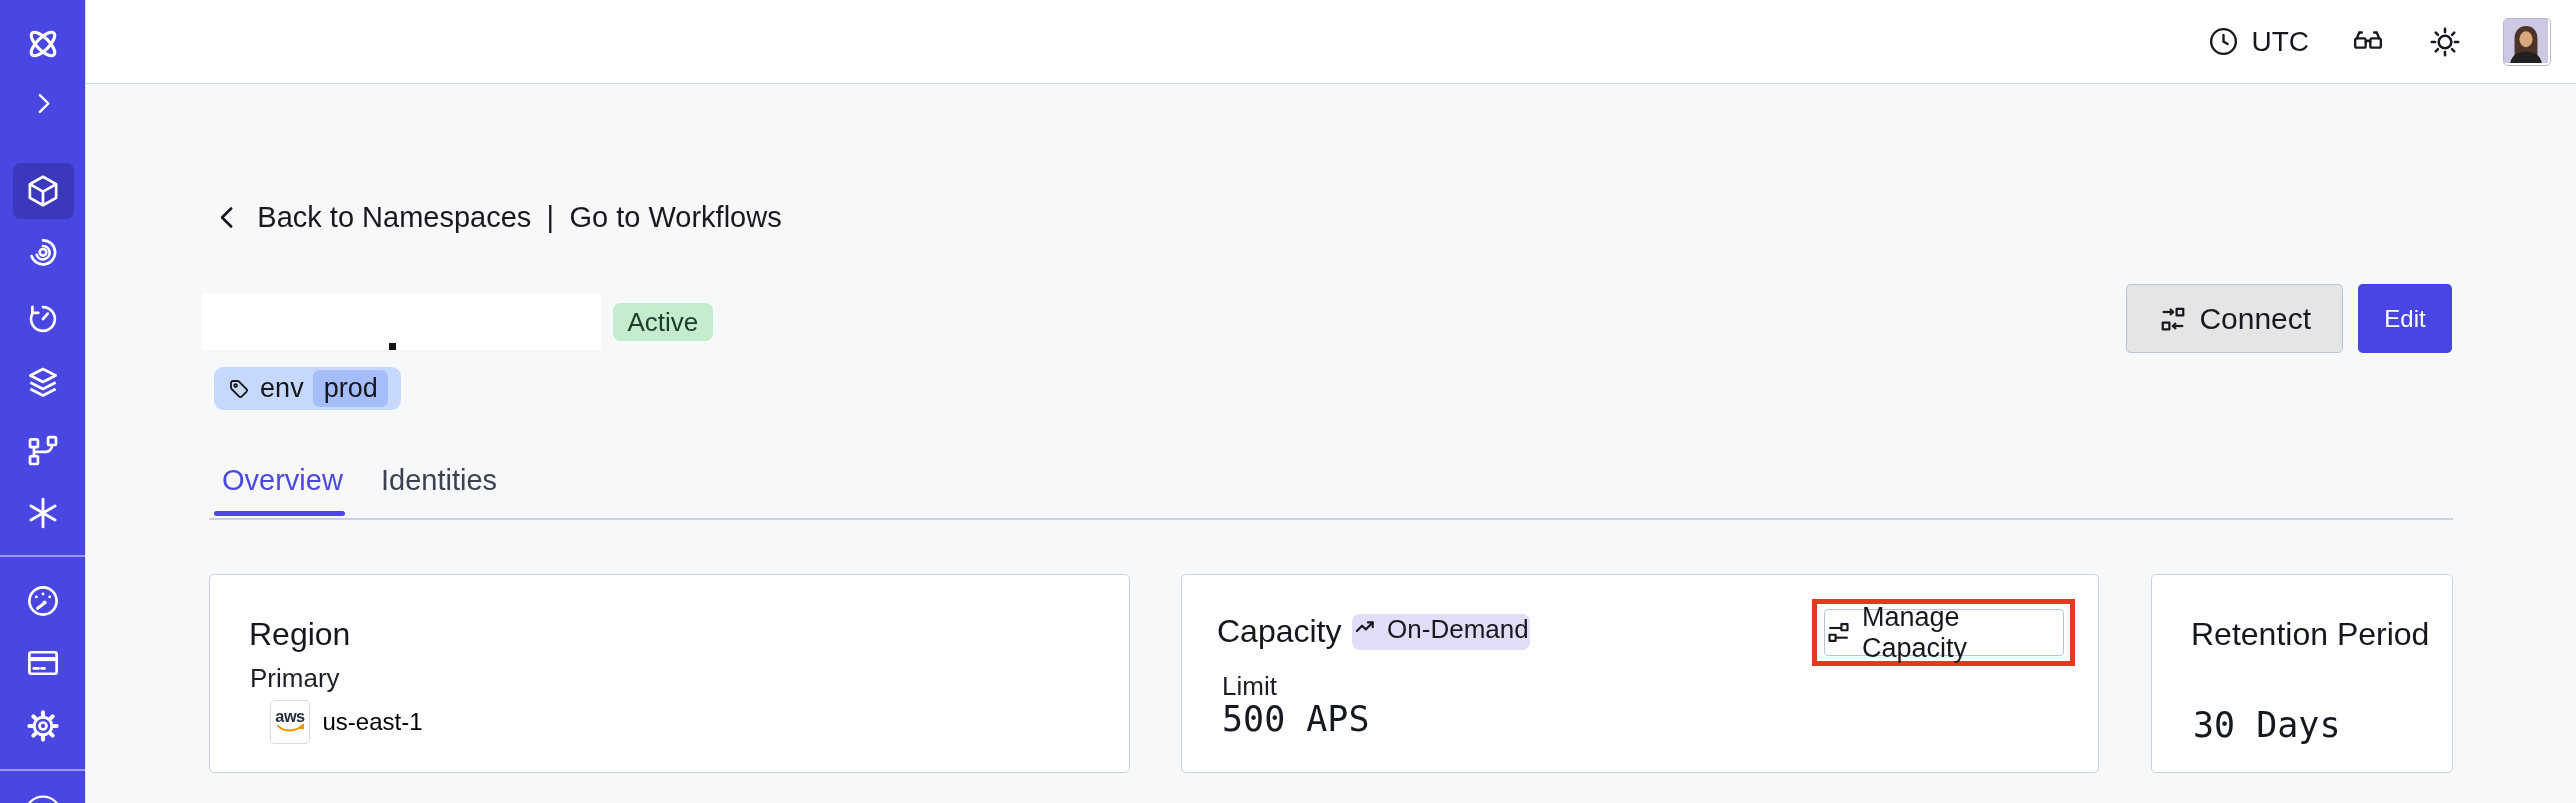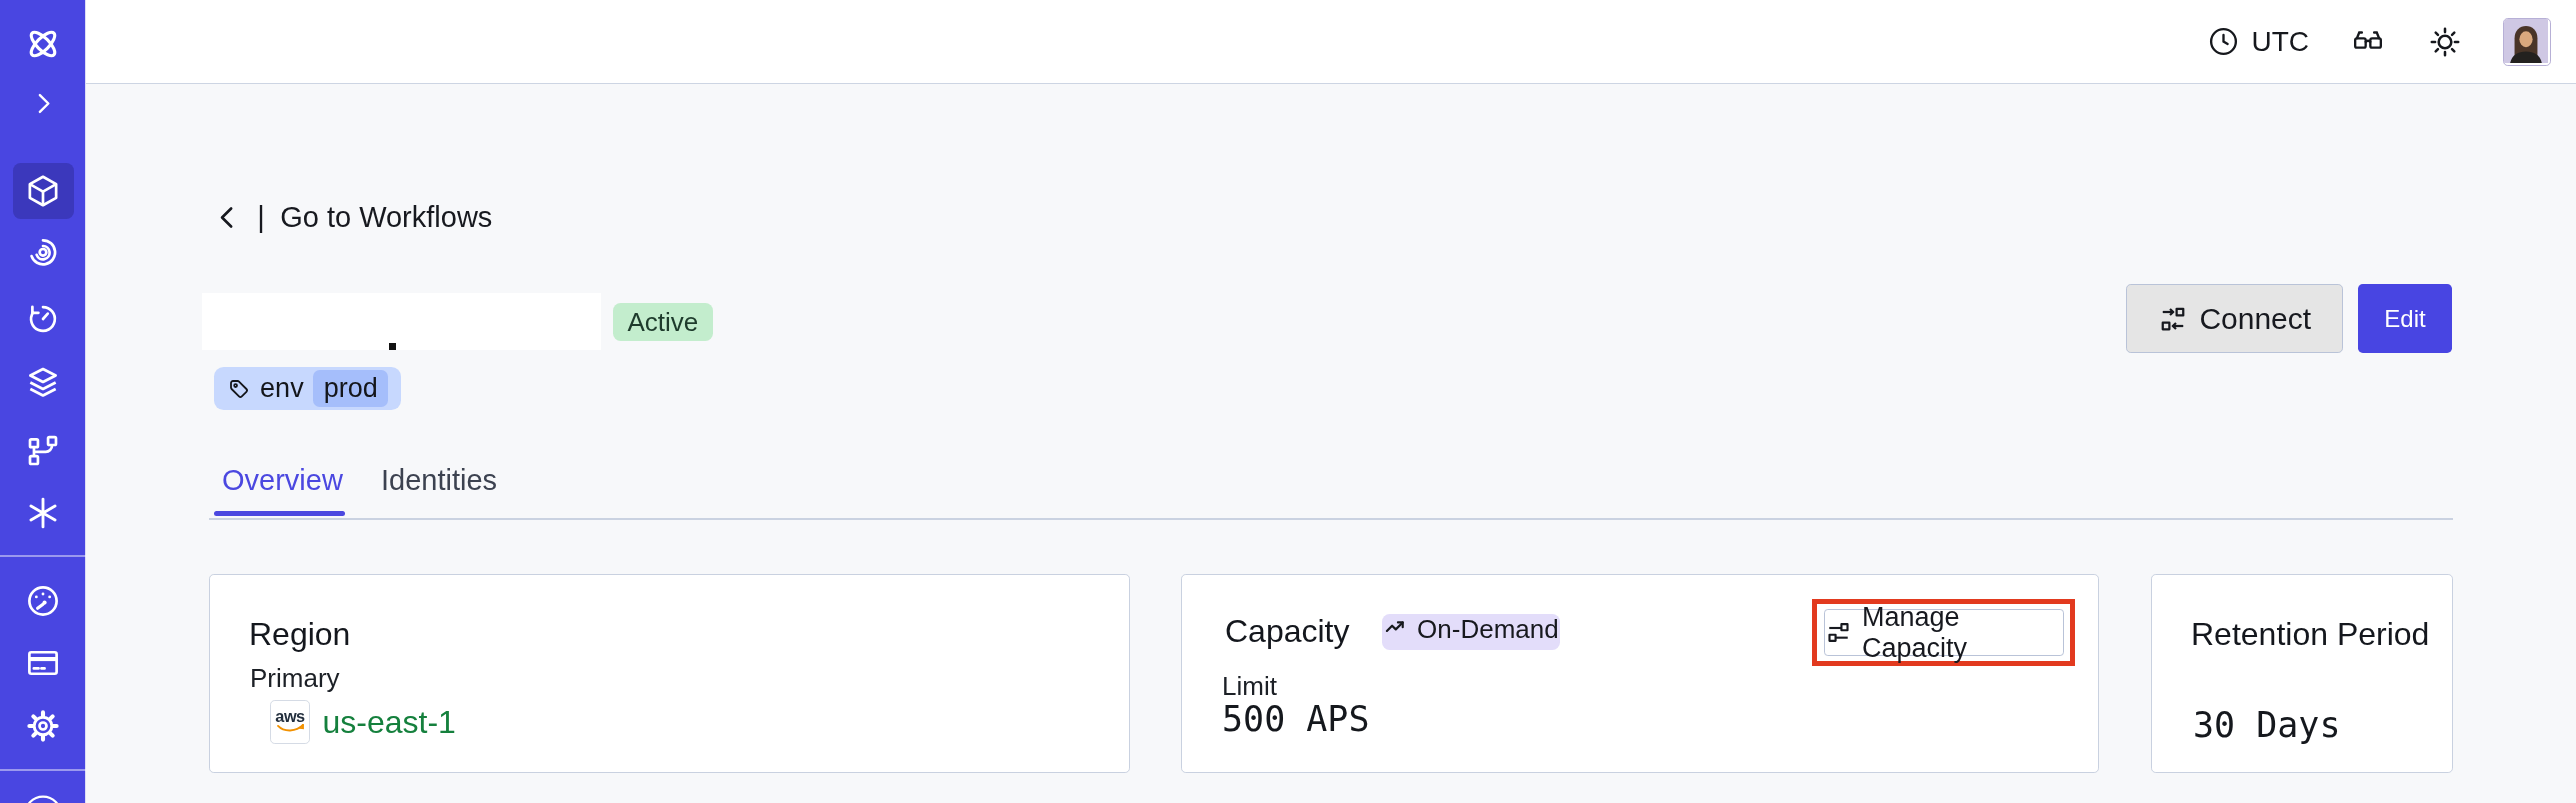--- a/index.html
+++ b/index.html
@@ -84,37 +84,37 @@
     position:absolute;display:flex;align-items:center;justify-content:center;gap:10.5px;
     background:#fff;border:1.9px solid #B9C3D8;border-radius:4.8px;
     font-size:27px;font-weight:500;color:#17191F;cursor:pointer;
   }
   #btn-add-replica{left:701px;top:34px;width:185px;height:46px;}
 
   .badge-ondemand{
     display:flex;align-items:flex-start;gap:8.6px;height:36px;border-radius:7.7px;
     background:#E3DDFA;padding:0 1px;font-size:26px;color:#17191E;
   }
-  .title-row{position:absolute;left:43px;top:38px;display:flex;align-items:center;gap:32px;}
+  .title-row{position:absolute;left:35px;top:38px;display:flex;align-items:center;gap:10px;}
 
   .highlight-red{
     position:absolute;left:630px;top:24px;width:263px;height:67px;
     border:5.8px solid #E23A1F;display:flex;align-items:center;justify-content:center;
   }
   #btn-manage{position:relative;display:flex;align-items:center;justify-content:center;gap:10.5px;
     width:240px;height:47px;background:#fff;border:1.9px solid #B9C3D8;border-radius:3.8px;
     font-size:27px;font-weight:500;color:#17191F;cursor:pointer;}
 
   .aws-row{position:absolute;left:26px;top:125px;display:flex;align-items:center;gap:12.5px;padding-left:34px;}
   .aws-box{
     width:40px;height:44px;background:#fff;border:1.9px solid #D5DBE5;border-radius:4.8px;
     display:flex;flex-direction:column;align-items:center;justify-content:center;
   }
   .aws-text{font-size:16.3px;font-weight:700;letter-spacing:-0.5px;color:#232F3E;line-height:1;}
-  .region-value{font-size:32px;color:#15803d;}
+  .region-value{font-size:24px;color:#000000;}
 </style>
 </head>
 <body>
 
 <div id="root">
 
   <div id="topbar" class="abs">
     <div class="tz">
       <span>
         <svg width="33" height="33" viewBox="0 0 24 24" fill="none" stroke="#16181D" stroke-width="1.7" stroke-linecap="round">
@@ -253,20 +253,21 @@
       </span>
     </div>
   </div>
 
   <div id="breadcrumb" class="abs">
     <span>
       <svg width="29" height="29" viewBox="0 0 24 24" fill="none" stroke="#17191F" stroke-width="2.2" stroke-linecap="round" stroke-linejoin="round">
         <path d="M15 4.5L7.5 12l7.5 7.5"></path>
       </svg>
     </span>
+    <span class="crumb">Back to Namespaces</span>
     <span class="crumb-sep">|</span>
     <span class="crumb">Go to Workflows</span>
   </div>
 
   <div class="abs redact"></div>
   <div class="abs redact-dot"></div>
   <div class="abs badge-active">Active</div>
 
   <div class="abs tag-pill">
     <span>

